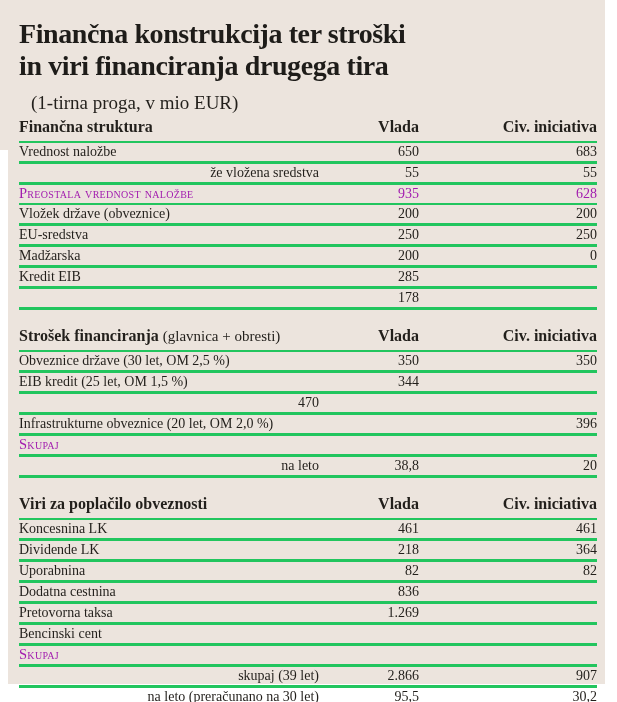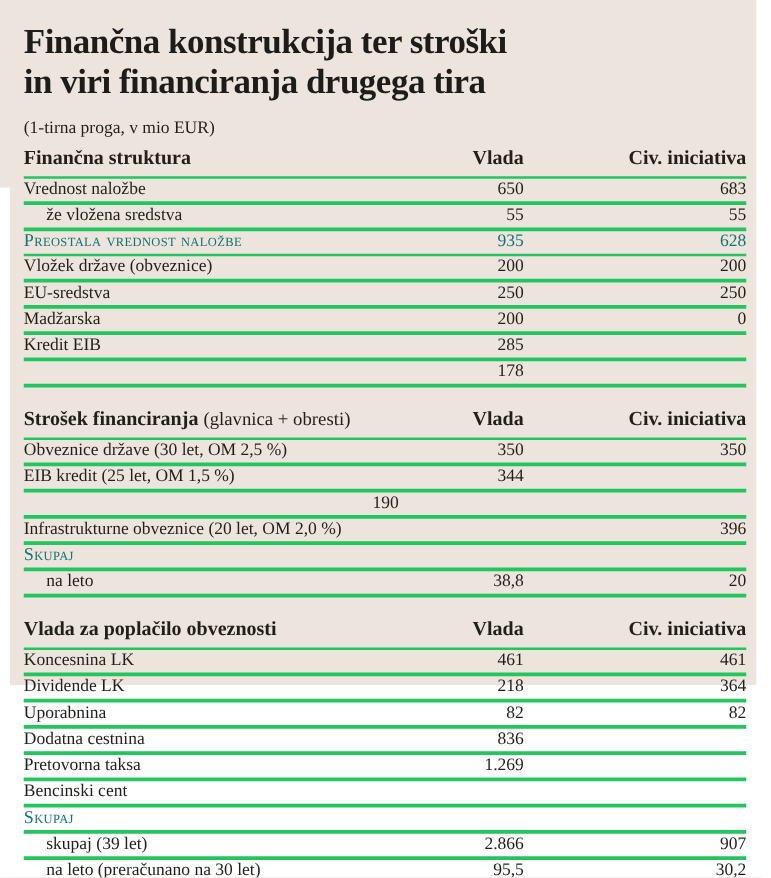--- a/index.html
+++ b/index.html
@@ -6,43 +6,44 @@
   body {
     width:617px; height:702px;
     background:#ffffff;
     position:relative;
     overflow:hidden;
     font-family:"Liberation Serif", serif;
     color:#221f1b;
   }
   .panel {
     position:absolute; left:0; top:0;
-    width:605px; height:548px;
+    width:605px; height:684px;
     background:#ece4dd;
     box-sizing:border-box;
     padding:18px 8px 0 19px;
   }
   
   .margin-notch {
     position:absolute; left:0; top:150px;
     width:8px; height:552px;
     background:#ffffff;
   }
   h1.title {
     margin:0;
     font-size:28px;
     line-height:32px;
     font-weight:bold;
     letter-spacing:-0.4px;
     color:#1e1c19;
   }
   .subtitle {
     margin-top:12px;
-    font-size:14px;
+    font-size:19px;
     line-height:17px;
+    margin-left:12px;
   }
   #tables { margin-top:0; }
   .table-section { margin-top:16px; }
   .table-section:first-child { margin-top:6px; }
   .trow {
     display:grid;
     grid-template-columns:1fr 100px 178px;
     align-items:baseline;
     border-bottom:3px solid #22c55e;
     padding:1px 0 2px;
@@ -52,22 +53,22 @@
   .thead {
     font-weight:bold;
     font-size:16px;
     line-height:19px;
     padding:0 0 4px;
     border-bottom-width:2px;
   }
   .thead .cell-label { white-space:nowrap; }
   .thead .note { font-weight:normal; font-size:15px; }
   .cell-num { text-align:right; }
-  .indent .cell-label { padding-left:18px; }
-  .red { color:#0f766e;font-family:Liberation Serif, serif; }
+  .indent .cell-label { padding-left:18px;text-align:right; }
+  .red { color:#a21caf;font-family:Liberation Serif, serif; }
   .red .cell-label { font-variant:small-caps; letter-spacing:0.3px; font-size:14.5px; }
   .thick { border-bottom-width:2px; }
 </style>
 </head>
 <body>
 
 <div class="panel">
   <h1 class="title"><span>Finančna konstrukcija ter stroški</span><br><span>in viri financiranja drugega tira</span></h1>
   <div class="subtitle">(1-tirna proga, v mio EUR)</div>
   <div id="tables">
@@ -127,42 +128,42 @@
           <div class="cell-label">Obveznice države (30 let, OM 2,5 %)</div>
           <div class="cell-num">350</div>
           <div class="cell-num">350</div>
         </div>
         <div class="trow">
           <div class="cell-label">EIB kredit (25 let, OM 1,5 %)</div>
           <div class="cell-num">344</div>
           <div class="cell-num"></div>
         </div>
         <div class="trow">
-          <div class="cell-num">190</div>
+          <div class="cell-num">470</div>
           <div class="cell-num"></div>
         </div>
         <div class="trow">
           <div class="cell-label">Infrastrukturne obveznice (20 let, OM 2,0 %)</div>
           <div class="cell-num"></div>
           <div class="cell-num">396</div>
         </div>
         <div class="trow red">
           <div class="cell-label">Skupaj</div>
           <div class="cell-num"></div>
           <div class="cell-num"></div>
         </div>
         <div class="trow indent">
           <div class="cell-label">na leto</div>
           <div class="cell-num">38,8</div>
           <div class="cell-num">20</div>
         </div>
       </section>
       <section class="table-section">
         <div class="trow thead">
-          <div class="cell-label"><div class="main" style="display: inline;">Vlada za poplačilo obveznosti</div> <div class="note" style="display: inline;"></div></div>
+          <div class="cell-label"><div class="main" style="display: inline;">Viri za poplačilo obveznosti</div> <div class="note" style="display: inline;"></div></div>
           <div class="cell-num">Vlada</div>
           <div class="cell-num">Civ. iniciativa</div>
         </div>
         <div class="trow">
           <div class="cell-label">Koncesnina LK</div>
           <div class="cell-num">461</div>
           <div class="cell-num">461</div>
         </div>
         <div class="trow">
           <div class="cell-label">Dividende LK</div>

